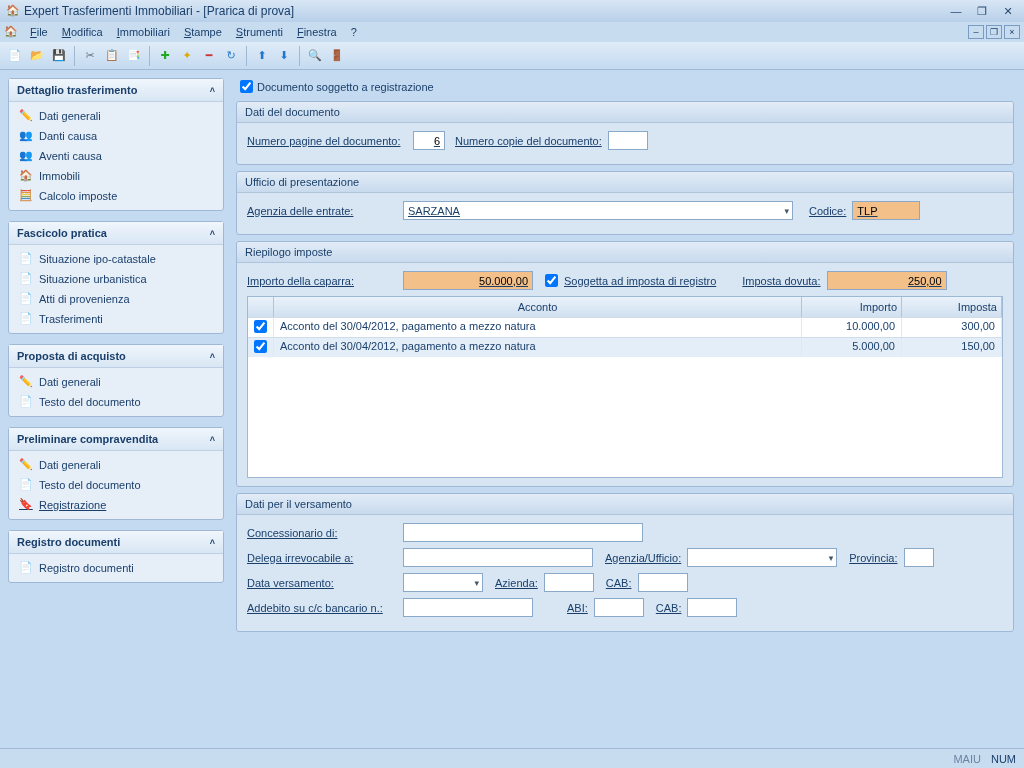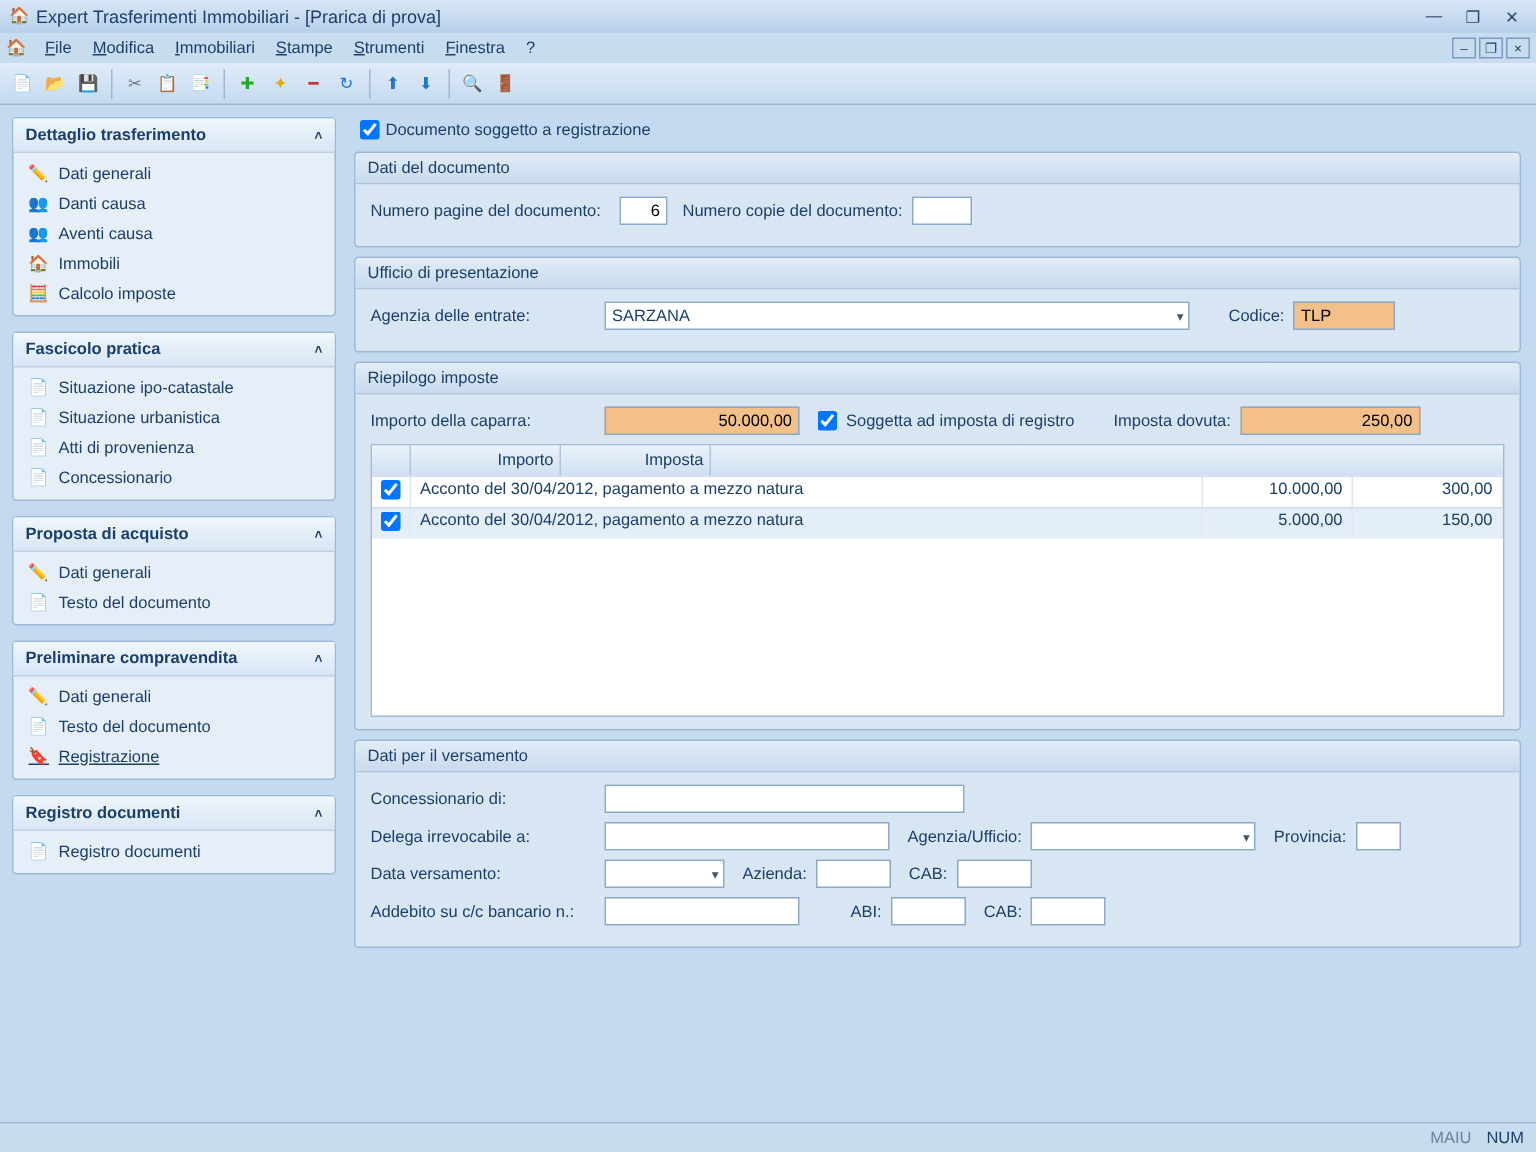--- a/index.html
+++ b/index.html
@@ -24,21 +24,21 @@
 .panel-header .chev { margin-left: auto; font-size: 9px; }
 .panel-body { padding: 4px 0; }
 .nav-item { display: flex; align-items: center; padding: 3px 10px; cursor: pointer; color: #1a3f6b; gap: 6px; }
 .nav-item.selected { text-decoration: underline; }
 .nav-icon { width: 14px; height: 14px; display: inline-block; }
 .main { flex: 1; padding: 8px 10px 0 4px; display: flex; flex-direction: column; gap: 6px; overflow: hidden; }
 .checkbox-row { display: flex; align-items: center; gap: 4px; color: #1a3f6b; padding: 2px 0 2px 4px; }
 .groupbox { border: 1px solid #9fb8d6; border-radius: 3px; background: #d8e6f4; }
 .group-title { background: linear-gradient(#e2ecf6,#c8daee); padding: 4px 8px; color: #1a3f6b; border-bottom: 1px solid #b0c4dc; border-radius: 3px 3px 0 0; }
 .group-body { padding: 8px 10px; color: #1a3f6b; }
-.row { display: flex; align-items: center; gap: 6px; margin-bottom: 6px; }
+.row { display: flex; align-items: center; gap: 6px; margin-bottom: 6px; text-decoration: underline; }
 .label { color: #1a3f6b; }
 input[type=text], .combo { background: #fff; border: 1px solid #8aa8c8; height: 19px; padding: 0 4px; font-size: 11px; }
 .combo { display: inline-flex; align-items: center; position: relative; padding-right: 14px; }
 .combo::after { content: "▾"; position: absolute; right: 3px; font-size: 9px; color: #456; }
 .readonly-orange { background: #f4c08a !important; text-align: right; }
 .readonly-input { text-align: right; }
 .grid { border: 1px solid #9fb8d6; background: #fff; }
 .grid-header { display: flex; background: linear-gradient(#eaf2fa,#d0e0f0); }
 .grid-header .gcol { border-right: 1px solid #b0c4dc; padding: 4px; text-align: center; color: #1a3f6b; }
 .grid-row { display: flex; border-top: 1px solid #d0dce8; }
@@ -146,21 +146,21 @@
           <div class="nav-item">
             <span class="nav-icon">📄</span>
             <span>Situazione urbanistica</span>
           </div>
           <div class="nav-item">
             <span class="nav-icon">📄</span>
             <span>Atti di provenienza</span>
           </div>
           <div class="nav-item">
             <span class="nav-icon">📄</span>
-            <span>Concessionario</span>
+            <span>Trasferimenti</span>
           </div>
         </div>
       </div>
       <div class="panel">
         <div class="panel-header">
           <span>Proposta di acquisto</span>
           <span class="chev">˄</span>
         </div>
         <div class="panel-body">
           <div class="nav-item">
@@ -226,40 +226,41 @@
     </div>
 
     <div class="groupbox">
       <div class="group-title">Ufficio di presentazione</div>
       <div class="group-body">
         <div class="row">
           <span class="label" style="width:150px">Agenzia delle entrate:</span>
           <div class="combo" style="width:390px">
               <span>SARZANA</span>
             </div>
-          <span class="label" style="margin-left:20px">Codice:</span>
+          <span class="label" style="margin-left:10px">Codice:</span>
           <input type="text" class="readonly-orange" style="width: 68px; text-align: left;" value="TLP">
         </div>
       </div>
     </div>
 
     <div class="groupbox" style="flex:0 0 auto">
       <div class="group-title">Riepilogo imposte</div>
       <div class="group-body">
         <div class="row">
           <span class="label" style="width:150px">Importo della caparra:</span>
           <input type="text" class="readonly-orange" style="width: 130px;" value="50.000,00">
           <input type="checkbox" checked="" style="margin-left: 6px;">
           <span class="label">Soggetta ad imposta di registro</span>
           <span class="label" style="margin-left:20px">Imposta dovuta:</span>
           <input type="text" class="readonly-orange" style="width: 120px;" value="250,00">
         </div>
         <div class="grid">
           <div class="grid-header">
             <div class="gcol c0"></div>
+            <div class="gcol c1">Acconto</div>
             <div class="gcol c2">Importo</div>
             <div class="gcol c3">Imposta</div>
           </div>
           <div class="grid-body" id="grid-body">
               <div class="grid-row">
                 <div class="gcell c0"><input type="checkbox" checked="" style=""></div>
                 <div class="gcell c1">Acconto del 30/04/2012, pagamento a mezzo natura</div>
                 <div class="gcell c2">10.000,00</div>
                 <div class="gcell c3">300,00</div>
               </div>

